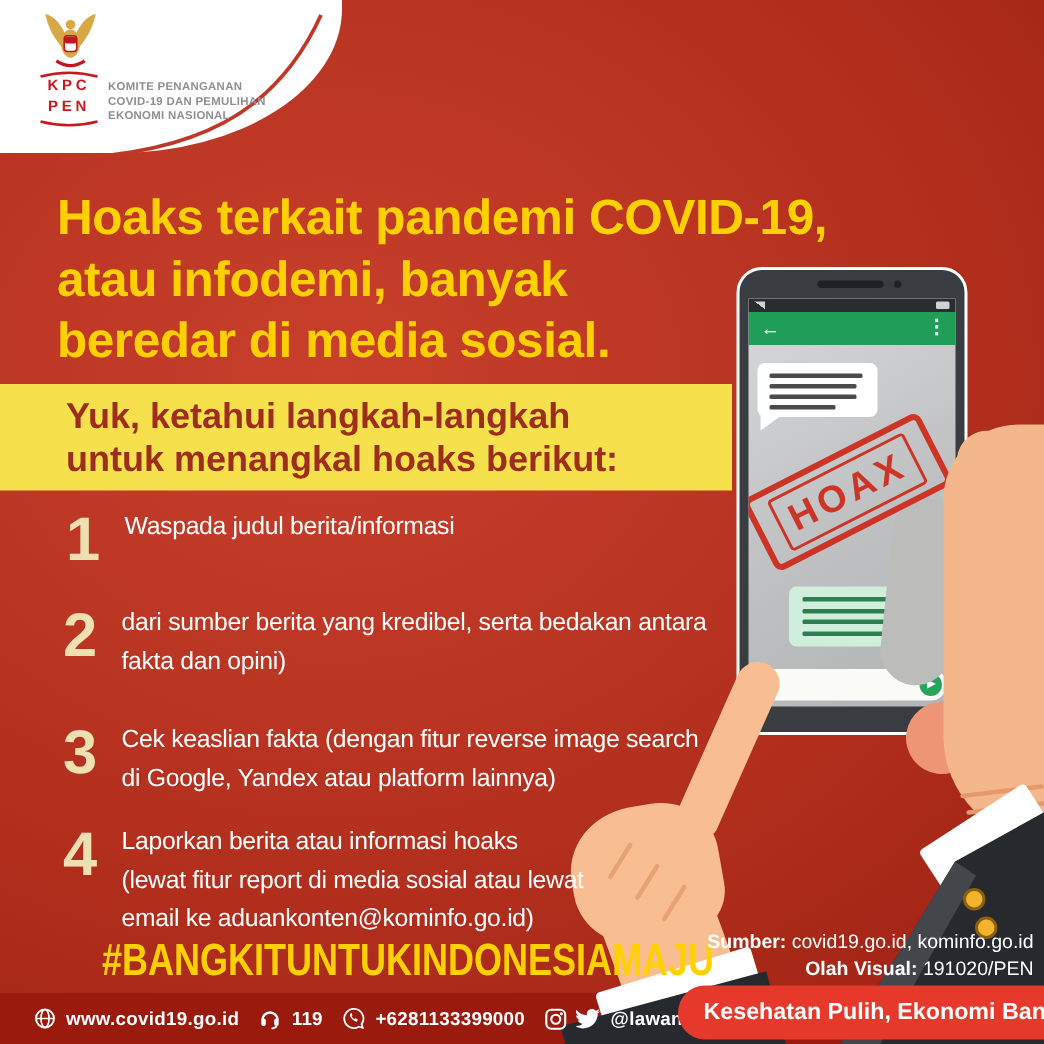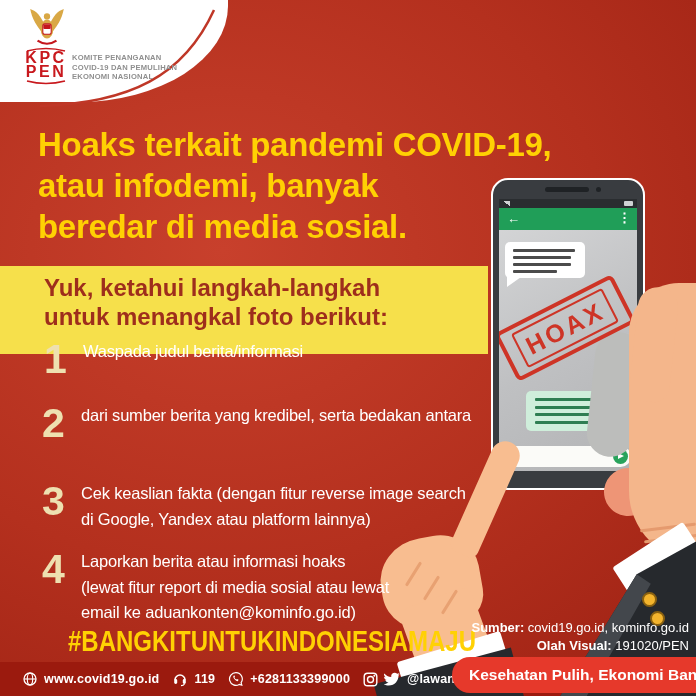--- a/index.html
+++ b/index.html
@@ -4,28 +4,28 @@
 <style>
   html,body{margin:0;padding:0;background:#222;}
   .canvas{position:relative;width:696px;height:696px;overflow:hidden;
     font-family:"Liberation Sans",sans-serif;
     background:radial-gradient(115% 95% at 32% 36%, #c8402c 0%, #b4301e 48%, #971d10 100%);}
   .abs{position:absolute;}
   
   .hdr-blob{left:0;top:0;width:228px;height:102px;background:#fff;border-bottom-right-radius:150px 96px;z-index:2;}
   .hdr-arc{left:0;top:0;z-index:3;}
   .garuda{left:27px;top:7px;width:40px;height:42px;z-index:4;}
-  .kpc{left:25px;top:51px;z-index:4;color:#c8181d;font-weight:700;font-size:16px;line-height:13.5px;letter-spacing:2.5px;text-align:center;width:42px;}
+  .kpc{left:25px;top:51px;z-index:4;color:#c8181d;font-weight:700;font-size:10px;line-height:13.5px;letter-spacing:2.5px;text-align:center;width:42px;}
   .kpc-swoosh{left:25px;z-index:4;}
   .org{left:72px;top:53px;z-index:4;color:#8f8f8f;font-size:7.6px;font-weight:700;line-height:9.6px;letter-spacing:0.2px;}
   .org span{display:block;}
   
   .headline{left:38px;top:124px;z-index:6;color:#ffd103;font-size:33px;font-weight:700;line-height:41px;letter-spacing:-0.3px;}
   .headline span{display:block;white-space:nowrap;}
-  .callout{left:0;top:266px;width:488px;height:88px;background:#f6e04b;z-index:5;}
+  .callout{left:0;top:256px;width:488px;height:71px;background:#f6e04b;z-index:5;}
   .callout-text{margin:7px 0 0 44px;color:#9e2e1c;font-size:24px;font-weight:600;line-height:29px;}
   .callout-text span{display:block;white-space:nowrap;}
   
   .step{z-index:6;display:flex;}
   .step-num{flex:none;width:30px;margin-right:9px;font-size:41px;font-weight:700;color:#eee0b0;line-height:40px;}
   .step-text{font-size:16.5px;line-height:25.5px;color:#fff;letter-spacing:-0.2px;}
   .step-text span{display:block;white-space:nowrap;}
   .step-text b{font-weight:400;}
   .s1{left:44px;top:339px}.s2{left:42px;top:403px}.s3{left:42px;top:481px}.s4{left:42px;top:549px}
   .s4 .inlinewrap{display:block;white-space:nowrap;}
@@ -122,34 +122,35 @@
 
   <div class="abs headline">
     <span>Hoaks terkait pandemi COVID-19,</span>
     <span>atau infodemi, banyak</span>
     <span>beredar di media sosial.</span>
   </div>
 
   <div class="abs callout">
     <div class="callout-text">
       <span>Yuk, ketahui langkah-langkah</span>
-      <span>untuk menangkal foto berikut:</span>
+      <span>untuk menangkal hoaks berikut:</span>
     </div>
   </div>
 
   <div class="abs step s1">
     <div class="step-num">1</div>
     <div class="step-text">
       <span>Waspada judul berita/informasi</span>
     </div>
   </div>
   <div class="abs step s2">
     <div class="step-num">2</div>
     <div class="step-text">
       <span>dari sumber berita yang kredibel, serta bedakan antara</span>
+      <span>fakta dan opini)</span>
     </div>
   </div>
   <div class="abs step s3">
     <div class="step-num">3</div>
     <div class="step-text">
       <span>Cek keaslian fakta (dengan fitur reverse image search</span>
       <span>di Google, Yandex atau platform lainnya)</span>
     </div>
   </div>
   <div class="abs step s4">

